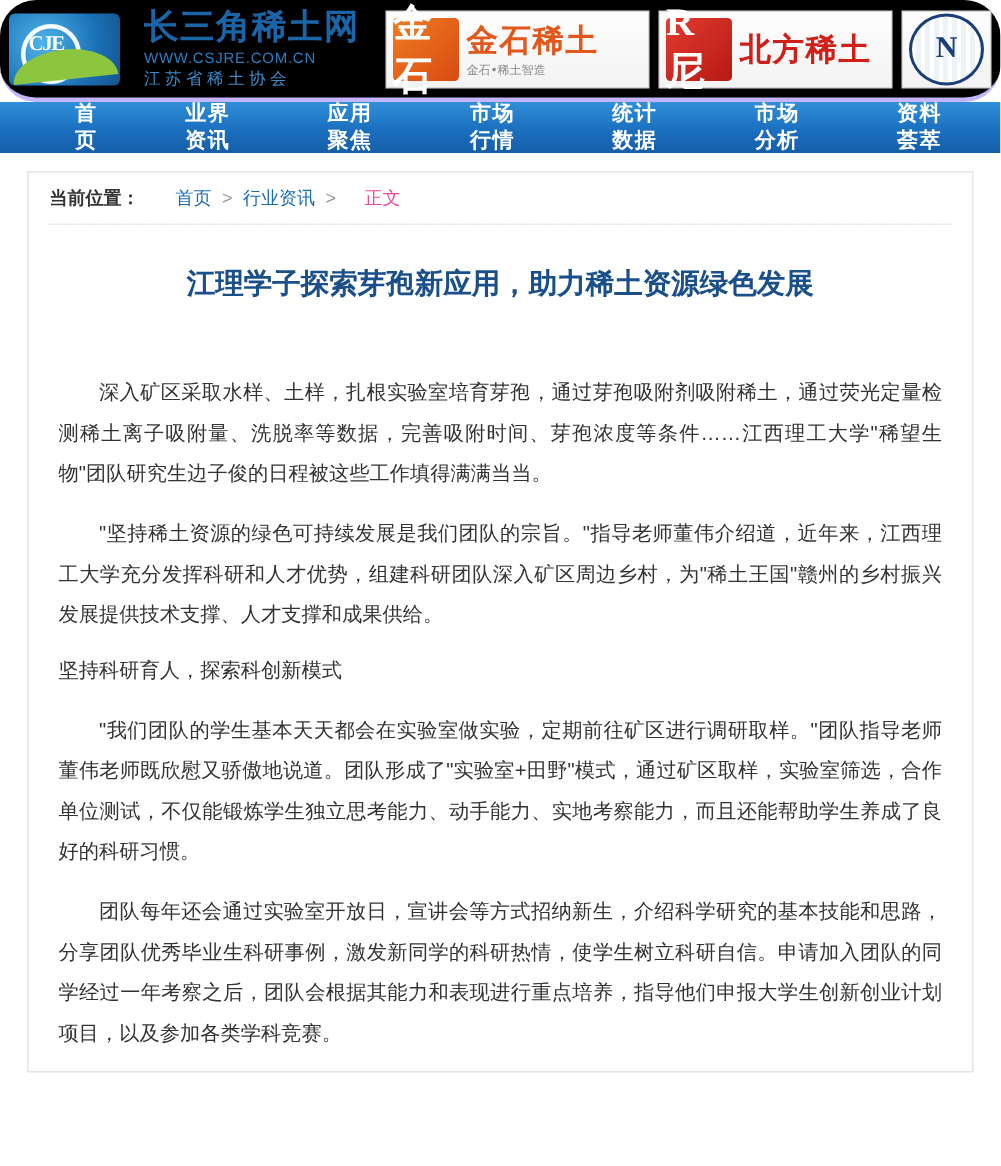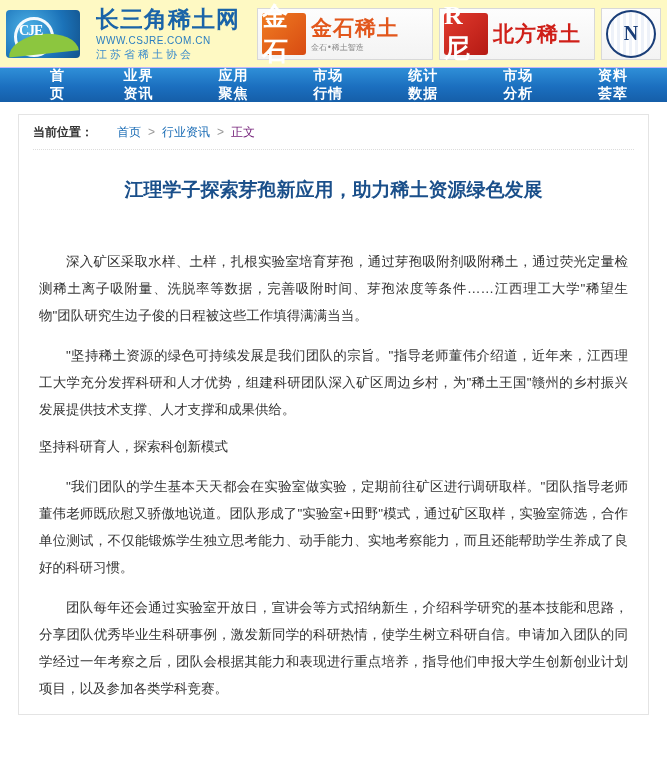--- a/index.html
+++ b/index.html
@@ -16,26 +16,27 @@
     overflow: hidden;
   }
   .page {
     width: 667px;
     position: relative;
   }
 
   
   .banner {
     height: 68px;
-    background: #fef9c3;
+    background: #000000;
     display: flex;
     align-items: center;
     padding: 0 6px;
     box-sizing: border-box;
-    border-bottom: 1px solid #c4b5fd;
+    border-bottom: 3px solid #c4b5fd;
+    border-radius: 24px;
   }
   .logo-main {
     display: flex;
     align-items: center;
     width: 252px;
     height: 58px;
   }
   .logo-badge {
     width: 74px;
     height: 48px;
@@ -179,21 +180,21 @@
     height: 34px;
     display: flex;
     align-items: center;
     font-size: 12px;
     color: #555;
     border-bottom: 1px dotted #dcdcdc;
   }
   .crumb .lead { font-weight: bold; color: #333; margin-right: 24px; }
   .crumb a { color: #1a6cb5; text-decoration: none; }
   .crumb .sep { margin: 0 7px; color: #999; }
-  .crumb .cur { color: #701a75; }
+  .crumb .cur { color: #ec4899; margin-left: 12px; }
 
   .headline {
     text-align: center;
     font-size: 19px;
     font-weight: bold;
     color: #1a4f8a;
     padding: 26px 20px 18px 20px;
     line-height: 1.4;
     font-family: "DejaVu Sans", sans-serif;
   }

